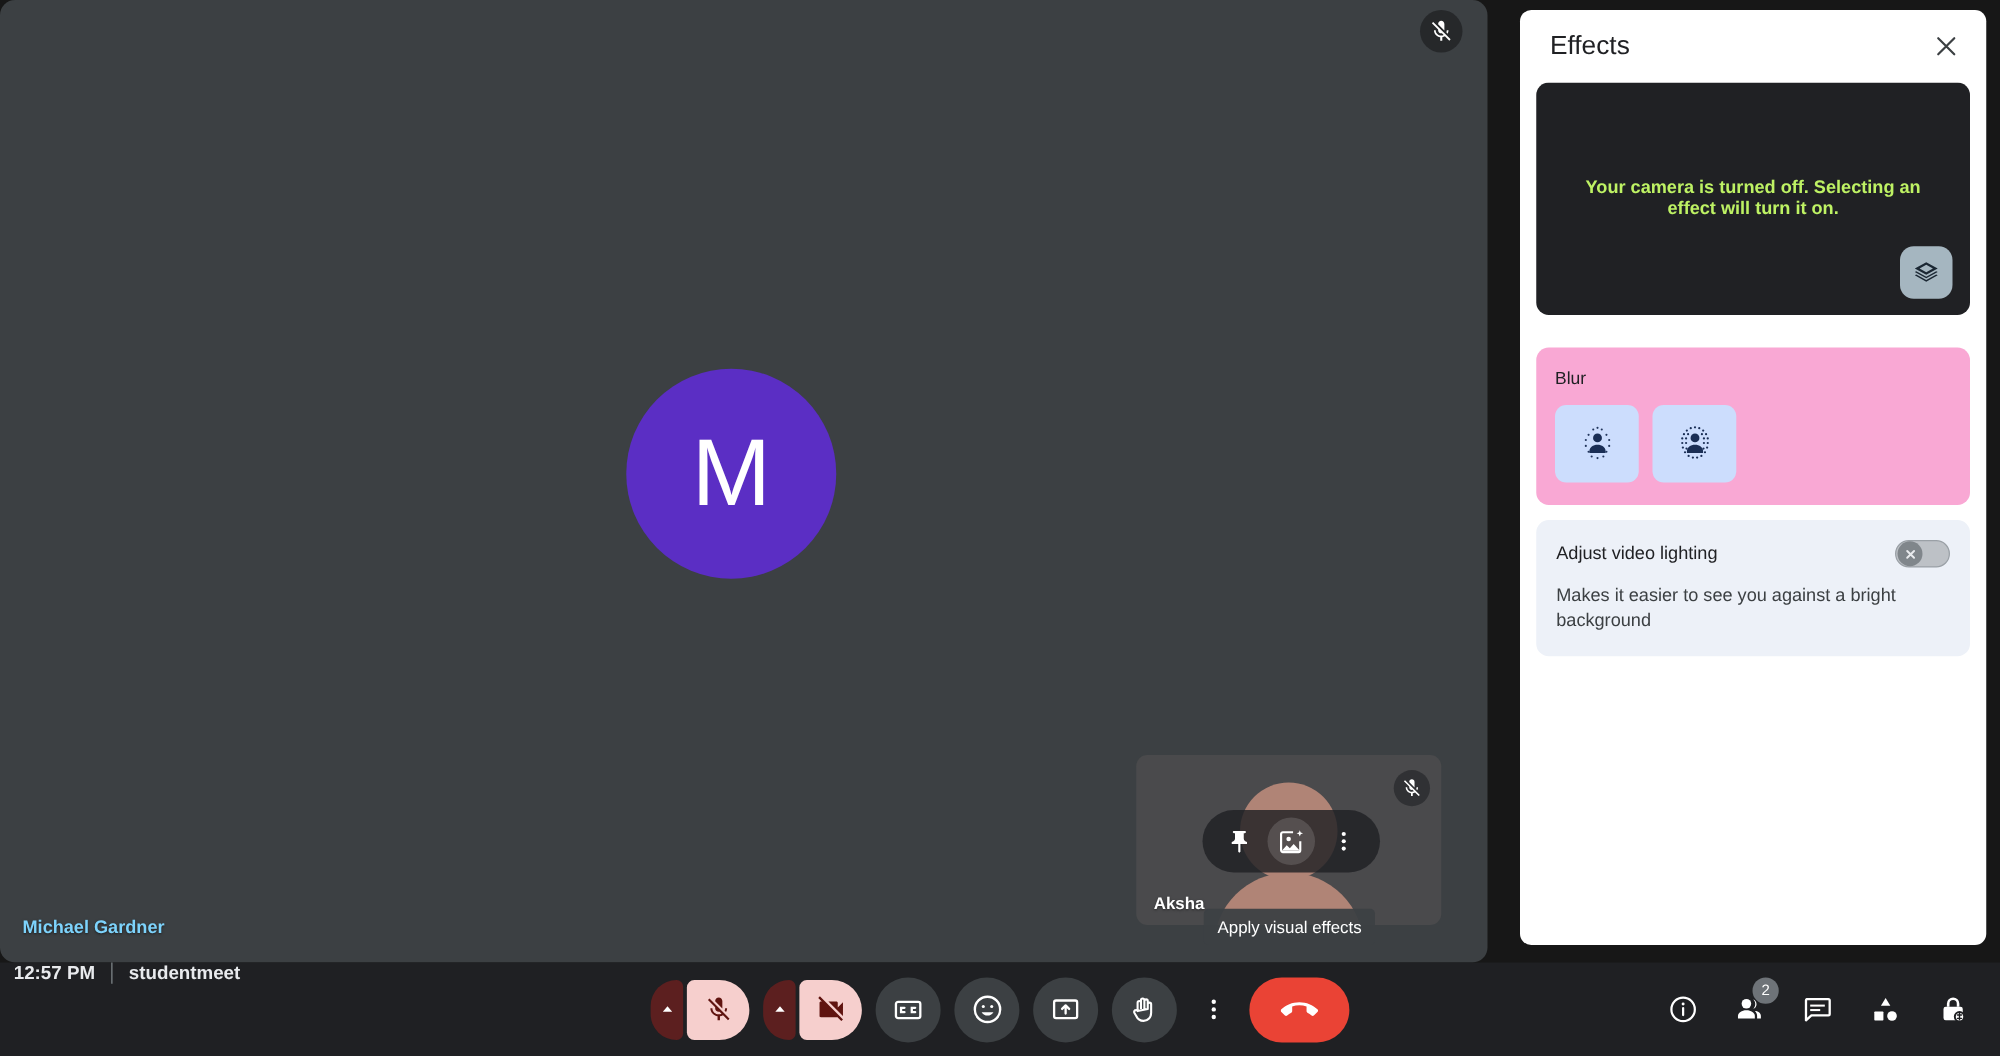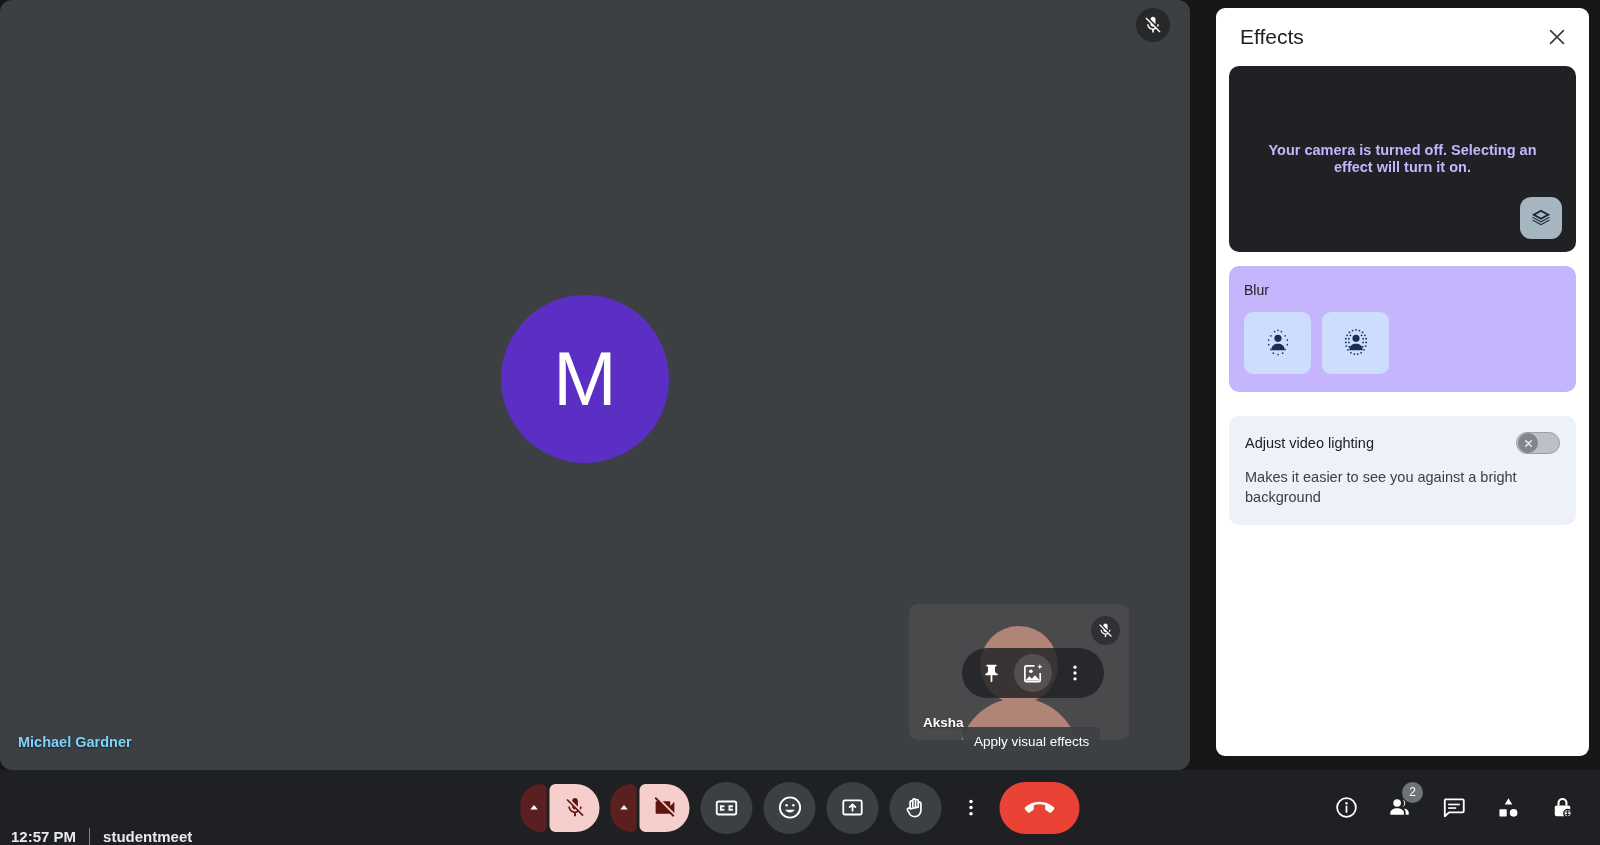--- a/index.html
+++ b/index.html
@@ -29,21 +29,21 @@
     text-shadow: 0 1px 2px rgba(0,0,0,.55);
   }
   .mic-badge {
     position: absolute; right: 20px; top: 8px; width: 34px; height: 34px;
     border-radius: 50%; background: rgba(32,33,36,.78);
     display: flex; align-items: center; justify-content: center;
   }
 
   
   .selfview {
-    position: absolute; left: 909px; top: 604px; width: 220px; height: 136px;
+    position: absolute; left: 909px; top: 604px; width: 244px; height: 136px;
     background: #4a4a4c; border-radius: 9px; overflow: hidden;
   }
   .selfview-head {
     position: absolute; left: 50%; top: 22px; transform: translateX(-50%);
     width: 78px; height: 78px; border-radius: 50%; background: #b08476;
   }
   .selfview-body {
     position: absolute; left: 50%; bottom: -18px; transform: translateX(-50%);
     width: 120px; height: 60px; border-radius: 60px 60px 0 0; background: #b08476;
   }
@@ -70,21 +70,21 @@
   .tooltip {
     position: absolute; left: 963px; top: 698px;
     background: rgba(60,64,67,.95); color: #fff; font-size: 13.5px; font-weight: 500;
     padding: 7px 11px; border-radius: 4px; white-space: nowrap; margin-top: 29px;
   }
 
   
   .bottombar { position: absolute; left: 0; bottom: 0; width: 1600px; height: 75px; background: #1f2023; }
   .bb-left {
     position: absolute; left: 11px; top: 0; height: 75px;
-    display: flex; align-items: flex-end; gap: 13px;
+    display: flex; align-items: flex-start; gap: 13px;
     color: #e8eaed; font-size: 15px; font-weight: 700;
   }
   .bb-sep { width: 1px; height: 17px; background: #80868b; }
   .bb-center {
     position: absolute; left: 50%; top: 0; transform: translateX(-50%);
     height: 75px; display: flex; align-items: center; gap: 11px;
   }
   .split { display: flex; align-items: center; gap: 3px; }
   .chev-btn {
     width: 26px; height: 48px; border: none; cursor: pointer;
@@ -137,37 +137,37 @@
   .panel-title { font-size: 21px; color: #202124; font-weight: 400; }
   .close-btn {
     width: 40px; height: 40px; border-radius: 50%; border: none; background: transparent;
     cursor: pointer; display: flex; align-items: center; justify-content: center;
   }
   .panel-body { padding: 0 13px; flex: 1; overflow: hidden; }
   .preview {
     height: 186px; background: #202124; border-radius: 10px; position: relative;
     display: flex; align-items: center; justify-content: center; padding: 0 26px;
   }
-  .preview-text { color: #c4b5fd; font-size: 14.5px; font-weight: 700; text-align: center; line-height: 1.2; }
+  .preview-text { color: #bef264; font-size: 14.5px; font-weight: 700; text-align: center; line-height: 1.2; }
   .layers-btn {
     position: absolute; right: 14px; bottom: 13px; width: 42px; height: 42px;
     border-radius: 11px; background: #a5b6c0; border: none; cursor: pointer;
     display: flex; align-items: center; justify-content: center;
   }
   .card {
-    margin-top: 14px; background: #c4b5fd; border-radius: 10px; padding: 16px 15px 18px;
+    margin-top: 26px; background: #f9a8d4; border-radius: 10px; padding: 16px 15px 18px;
   }
   .card-label { font-size: 14px; color: #202124; }
   .blur-row { display: flex; gap: 11px; margin-top: 14px; }
   .blur-opt {
     width: 67px; height: 62px; border-radius: 9px; background: #ccddfd; border: none;
     cursor: pointer; display: flex; align-items: center; justify-content: center;
   }
   .light-card {
-    margin-top: 24px; background: #edf1f8; border-radius: 10px; padding: 16px 16px 18px;
+    margin-top: 12px; background: #edf1f8; border-radius: 10px; padding: 16px 16px 18px;
   }
   .light-top { display: flex; align-items: center; justify-content: space-between; }
   .light-title { font-size: 14.5px; color: #202124; }
   .switch {
     width: 44px; height: 22px; border-radius: 11px; background: #bdc1c6;
     border: 1px solid #9aa0a6; position: relative; cursor: pointer; padding: 0;
   }
   .knob {
     position: absolute; left: 1px; top: 0px; width: 20px; height: 20px; border-radius: 50%;
     background: #80868b; display: flex; align-items: center; justify-content: center;

